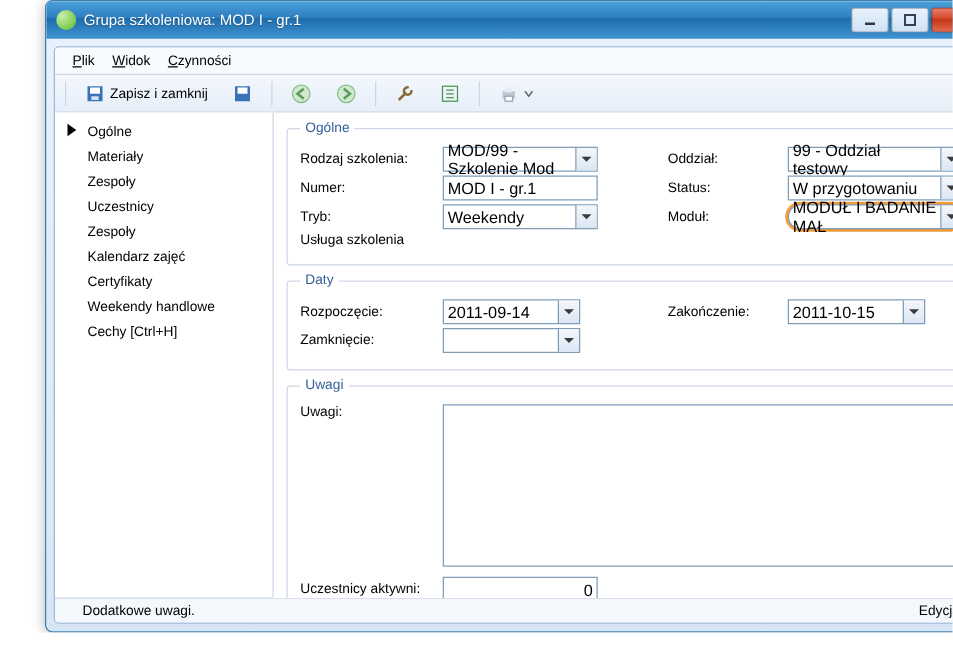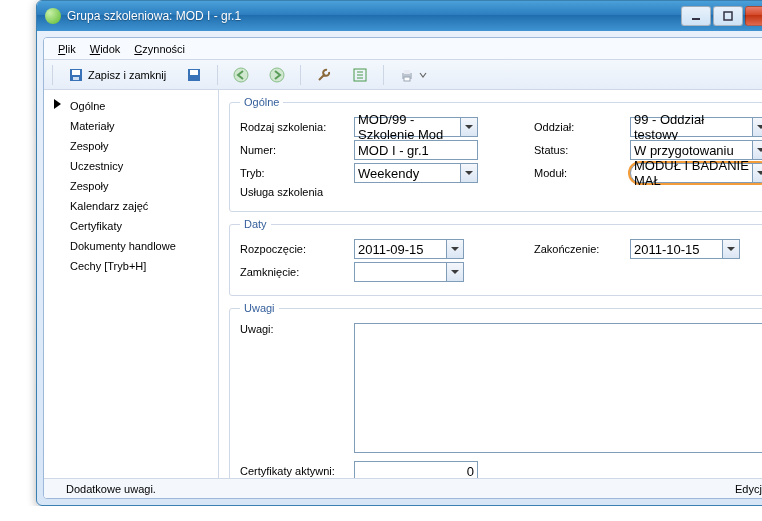--- a/index.html
+++ b/index.html
@@ -283,22 +283,22 @@
     <div class="body">
 
       <div class="sidebar">
         <div class="nav-item active">Ogólne</div>
         <div class="nav-item">Materiały</div>
         <div class="nav-item">Zespoły</div>
         <div class="nav-item">Uczestnicy</div>
         <div class="nav-item">Zespoły</div>
         <div class="nav-item">Kalendarz zajęć</div>
         <div class="nav-item">Certyfikaty</div>
-        <div class="nav-item">Dokumenty handlowe</div>
-        <div class="nav-item">Cechy [Tryb+H]</div>
+        <div class="nav-item">Weekendy handlowe</div>
+        <div class="nav-item">Cechy [Ctrl+H]</div>
       </div>
 
       <div class="content">
 
         <fieldset>
           <legend>Ogólne</legend>
 
           <div class="row">
             <div class="col-l">Rodzaj szkolenia:</div>
             <div class="combo col-m">
@@ -342,21 +342,21 @@
             <div class="col-l">Usługa szkolenia</div>
           </div>
         </fieldset>
 
         <fieldset>
           <legend>Daty</legend>
 
           <div class="row">
             <div class="col-l">Rozpoczęcie:</div>
             <div class="combo" style="width:110px">
-              <span>2011-09-15</span>
+              <span>2011-09-14</span>
               <span class="dd"></span>
             </div>
             <div style="width:58px"></div>
             <div class="col-r">Zakończenie:</div>
             <div class="combo" style="width:110px">
               <span>2011-10-15</span>
               <span class="dd"></span>
             </div>
           </div>
 
@@ -371,21 +371,21 @@
 
         <fieldset>
           <legend>Uwagi</legend>
 
           <div class="row" style="align-items:flex-start">
             <div class="col-l">Uwagi:</div>
             <textarea class="texta" style=""></textarea>
           </div>
 
           <div class="row" style="margin-top:8px">
-            <div class="col-l" style="width:108px">Certyfikaty aktywni:</div>
+            <div class="col-l" style="width:108px">Uczestnicy aktywni:</div>
             <input class="field nr" style="width: 124px;" value="0">
           </div>
         </fieldset>
 
       </div>
     </div>
 
     <div class="statusbar">
       <span>Dodatkowe uwagi.</span>
       <span class="right">Edycja</span>

